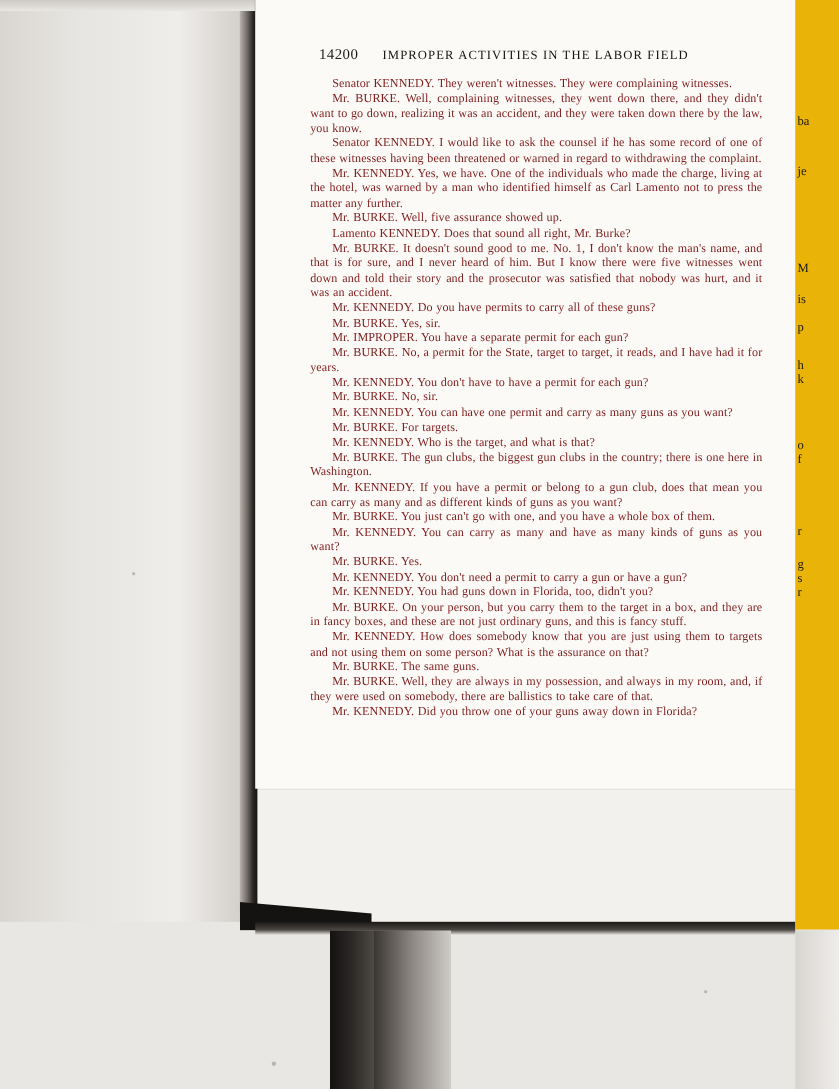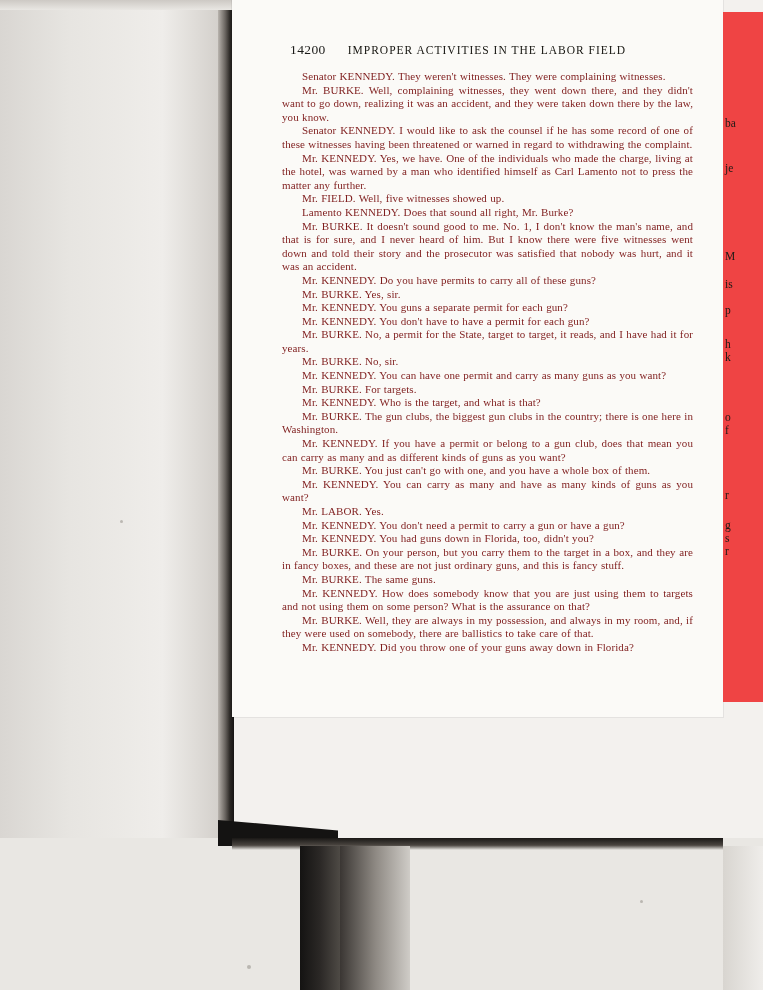--- a/index.html
+++ b/index.html
@@ -41,23 +41,23 @@
   
   .sheet {
     position: absolute;
     left: 232px; top: 0;
     width: 491px; height: 717px;
     background: #fbfaf7;
     box-shadow: 0 0 0 1px rgba(0,0,0,0.06);
   }
   .sheet-right-strip {
     position: absolute;
-    left: 723px; top: 12px;
-    width: 40px; height: 690px;
-    background: #ef4444;
+    left: 723px; top: 0;
+    width: 40px; height: 845px;
+    background: #eab308;
   }
 
   
   .header {
     position: absolute;
     left: 0; top: 42px;
     width: 100%;
     padding: 0 28px 0 58px;
     box-sizing: border-box;
     display: flex;
@@ -149,42 +149,42 @@
     <div class="header">
       <span class="page-number">14200</span>
       <span class="header-title">IMPROPER ACTIVITIES IN THE LABOR FIELD</span>
     </div>
 
     <div class="body">
       <p class="para">Senator KENNEDY. They weren't witnesses. They were complaining witnesses.</p>
       <p class="para">Mr. BURKE. Well, complaining witnesses, they went down there, and they didn't want to go down, realizing it was an accident, and they were taken down there by the law, you know.</p>
       <p class="para">Senator KENNEDY. I would like to ask the counsel if he has some record of one of these witnesses having been threatened or warned in regard to withdrawing the complaint.</p>
       <p class="para">Mr. KENNEDY. Yes, we have. One of the individuals who made the charge, living at the hotel, was warned by a man who identified himself as Carl Lamento not to press the matter any further.</p>
-      <p class="para">Mr. FIELD. Well, five witnesses showed up.</p>
+      <p class="para">Mr. BURKE. Well, five assurance showed up.</p>
       <p class="para">Lamento KENNEDY. Does that sound all right, Mr. Burke?</p>
       <p class="para">Mr. BURKE. It doesn't sound good to me. No. 1, I don't know the man's name, and that is for sure, and I never heard of him. But I know there were five witnesses went down and told their story and the prosecutor was satisfied that nobody was hurt, and it was an accident.</p>
       <p class="para">Mr. KENNEDY. Do you have permits to carry all of these guns?</p>
       <p class="para">Mr. BURKE. Yes, sir.</p>
-      <p class="para">Mr. KENNEDY. You guns a separate permit for each gun?</p>
+      <p class="para">Mr. IMPROPER. You have a separate permit for each gun?</p>
+      <p class="para">Mr. BURKE. No, a permit for the State, target to target, it reads, and I have had it for years.</p>
       <p class="para">Mr. KENNEDY. You don't have to have a permit for each gun?</p>
-      <p class="para">Mr. BURKE. No, a permit for the State, target to target, it reads, and I have had it for years.</p>
       <p class="para">Mr. BURKE. No, sir.</p>
       <p class="para">Mr. KENNEDY. You can have one permit and carry as many guns as you want?</p>
       <p class="para">Mr. BURKE. For targets.</p>
       <p class="para">Mr. KENNEDY. Who is the target, and what is that?</p>
       <p class="para">Mr. BURKE. The gun clubs, the biggest gun clubs in the country; there is one here in Washington.</p>
       <p class="para">Mr. KENNEDY. If you have a permit or belong to a gun club, does that mean you can carry as many and as different kinds of guns as you want?</p>
       <p class="para">Mr. BURKE. You just can't go with one, and you have a whole box of them.</p>
       <p class="para">Mr. KENNEDY. You can carry as many and have as many kinds of guns as you want?</p>
-      <p class="para">Mr. LABOR. Yes.</p>
+      <p class="para">Mr. BURKE. Yes.</p>
       <p class="para">Mr. KENNEDY. You don't need a permit to carry a gun or have a gun?</p>
       <p class="para">Mr. KENNEDY. You had guns down in Florida, too, didn't you?</p>
       <p class="para">Mr. BURKE. On your person, but you carry them to the target in a box, and they are in fancy boxes, and these are not just ordinary guns, and this is fancy stuff.</p>
+      <p class="para">Mr. KENNEDY. How does somebody know that you are just using them to targets and not using them on some person? What is the assurance on that?</p>
       <p class="para">Mr. BURKE. The same guns.</p>
-      <p class="para">Mr. KENNEDY. How does somebody know that you are just using them to targets and not using them on some person? What is the assurance on that?</p>
       <p class="para">Mr. BURKE. Well, they are always in my possession, and always in my room, and, if they were used on somebody, there are ballistics to take care of that.</p>
       <p class="para">Mr. KENNEDY. Did you throw one of your guns away down in Florida?</p>
     </div>
   </div>
 
   <div class="sheet-right-strip">
     <div class="margin-frag" id="margin-frag">
         <span style="top: 105px;">ba</span>
         <span style="top: 150px; text-align: right;">je</span>
         <span style="top: 238px;">M</span>

